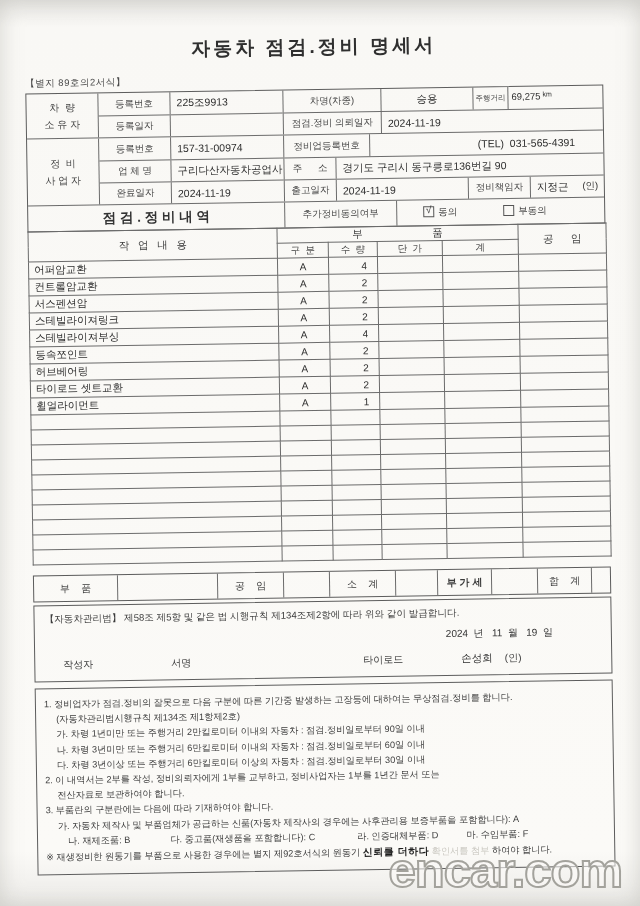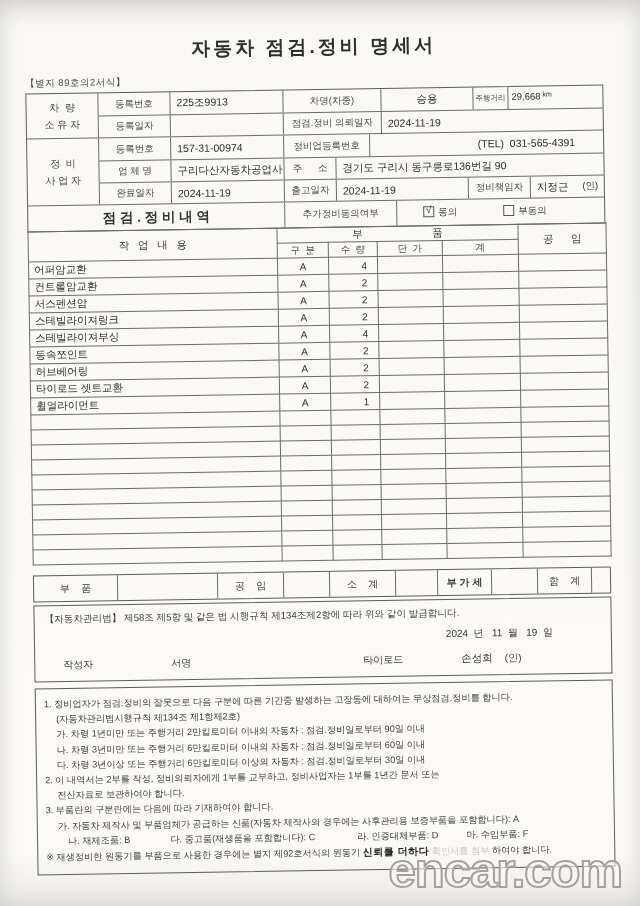--- a/index.html
+++ b/index.html
@@ -117,21 +117,21 @@
             <div class="val"></div>
           </div>
         </div>
       </div>
       <div class="half-right">
         <div class="hrow">
           <div class="lbl w98">차명(차종)</div>
           <div class="val center">승용</div>
           <div class="lbl mileage-lbl">주행거리</div>
           <div class="val mileage-val">
-            <span>29,668</span>
+            <span>69,275</span>
             <span class="unit">km</span>
           </div>
         </div>
         <div class="hrow">
           <div class="lbl w98">점검.정비 의뢰일자</div>
           <div class="val">2024-11-19</div>
         </div>
       </div>
     </div>
 

